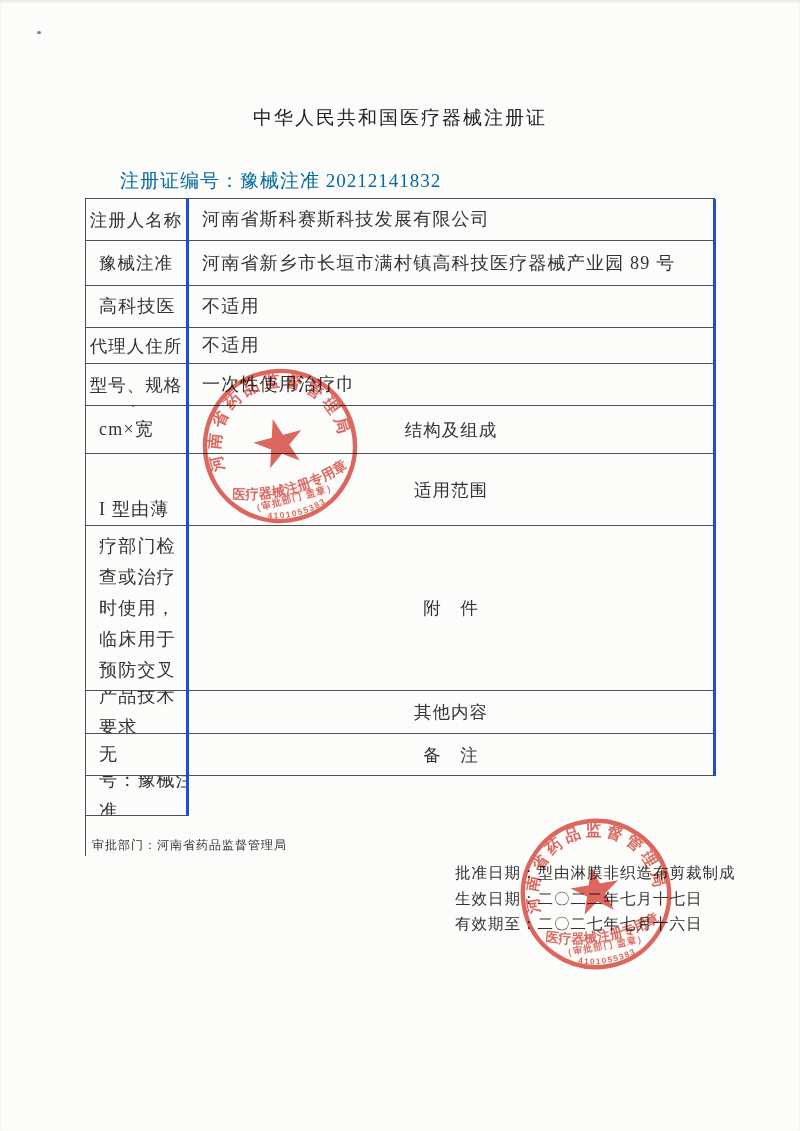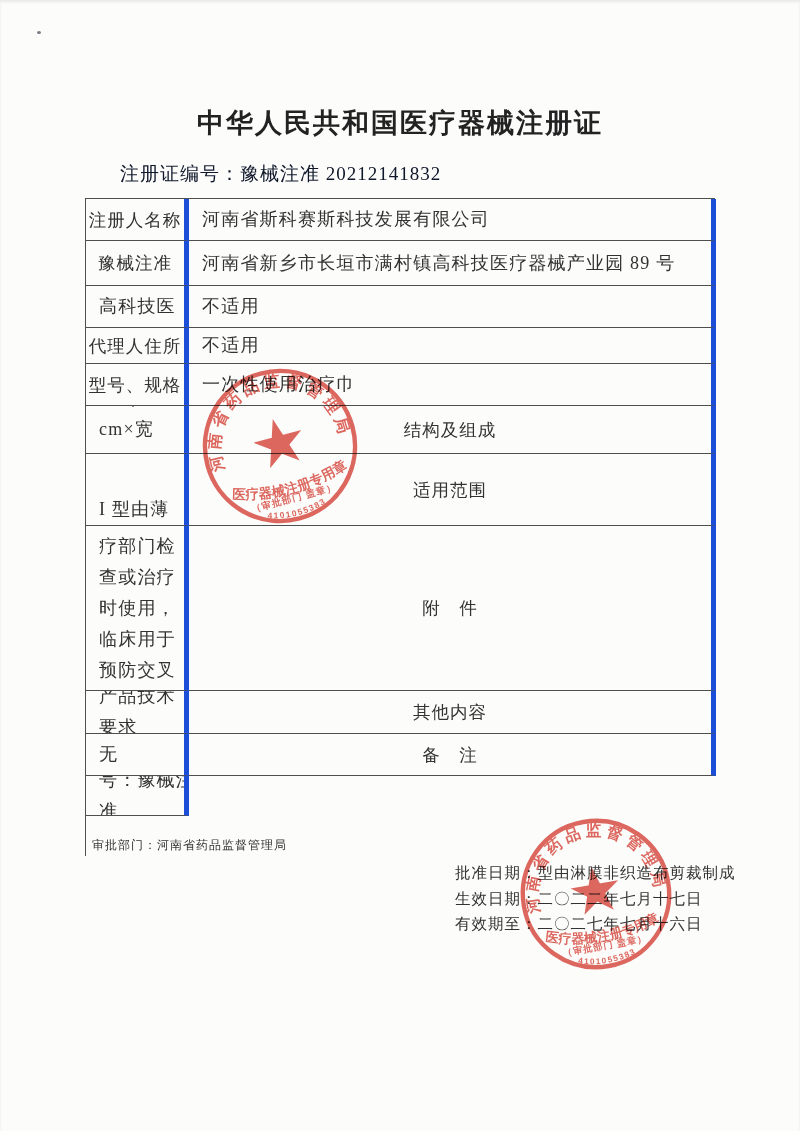--- a/index.html
+++ b/index.html
@@ -10,39 +10,39 @@
     background:#fcfcfb;
     overflow:hidden;
     font-family:"Liberation Serif", serif;
     color:#323232;
     box-shadow:inset 0 2px 3px rgba(0,0,0,.08);
   }
   .speck{position:absolute;left:37px;top:31px;width:4px;height:3px;background:#5a5a66;border-radius:50%;opacity:.8;}
   .title{
     position:absolute;left:0;top:105px;width:100%;
     text-align:center;
-    font-size:27px;font-weight:700;letter-spacing:2px;
+    font-size:19px;font-weight:400;letter-spacing:2px;
     color:#222;
   }
   .cert-line{
-    position:absolute;left:120px;top:161px;
-    font-size:19px;letter-spacing:1px;color:#0f172a;
+    position:absolute;left:120px;top:168px;
+    font-size:19px;letter-spacing:1px;color:#0369a1;
   }
   .tbl{
     position:absolute;left:85px;top:198px;width:630px;
     display:grid;
     grid-template-columns:103px 527px;
     grid-template-rows:42px 45px 42px 36px 42px 48px 72px 165px 43px 42px 40px 40px;
     border-top:1px solid #4f4f4f;
     border-left:1px solid #4f4f4f;
     box-sizing:border-box;
     font-size:18px;
   }
   .cell{
-    border-right:5px solid #1d4ed8;
+    border-right:3px solid #1d4ed8;
     border-bottom:1px solid #4f4f4f;
     display:flex;align-items:center;
     box-sizing:border-box;
     overflow:hidden;
   }
   .lbl{justify-content:center;text-align:center;letter-spacing:1px;font-size:17.5px;}
   .val{padding:2px 8px 2px 13px;line-height:31px;letter-spacing:1.2px;}
   .val-structure{align-items:flex-start;padding-top:40px;}
   .footer-dept{
     position:absolute;left:92px;top:837px;

